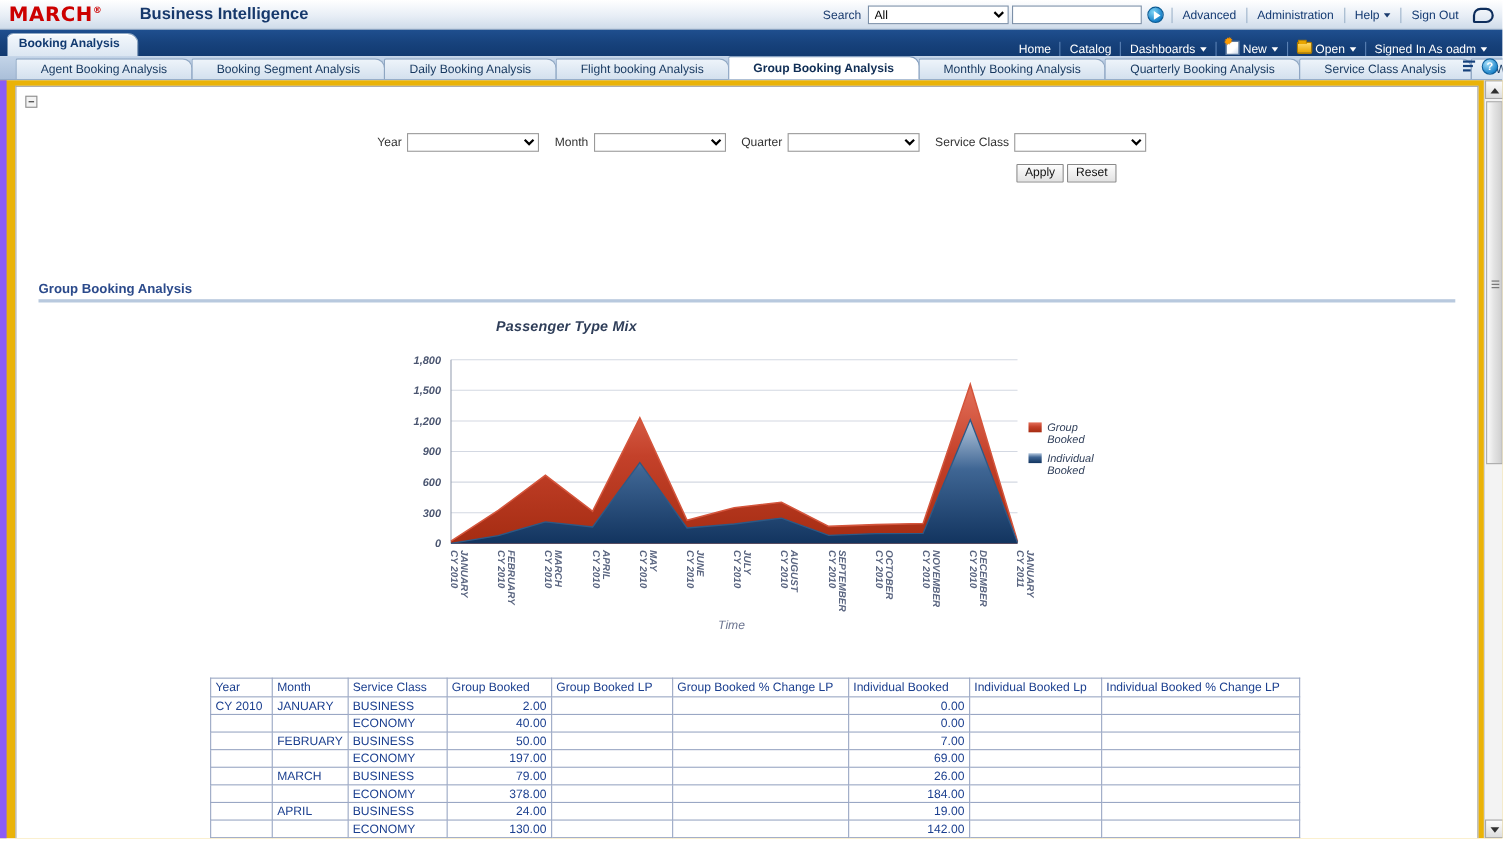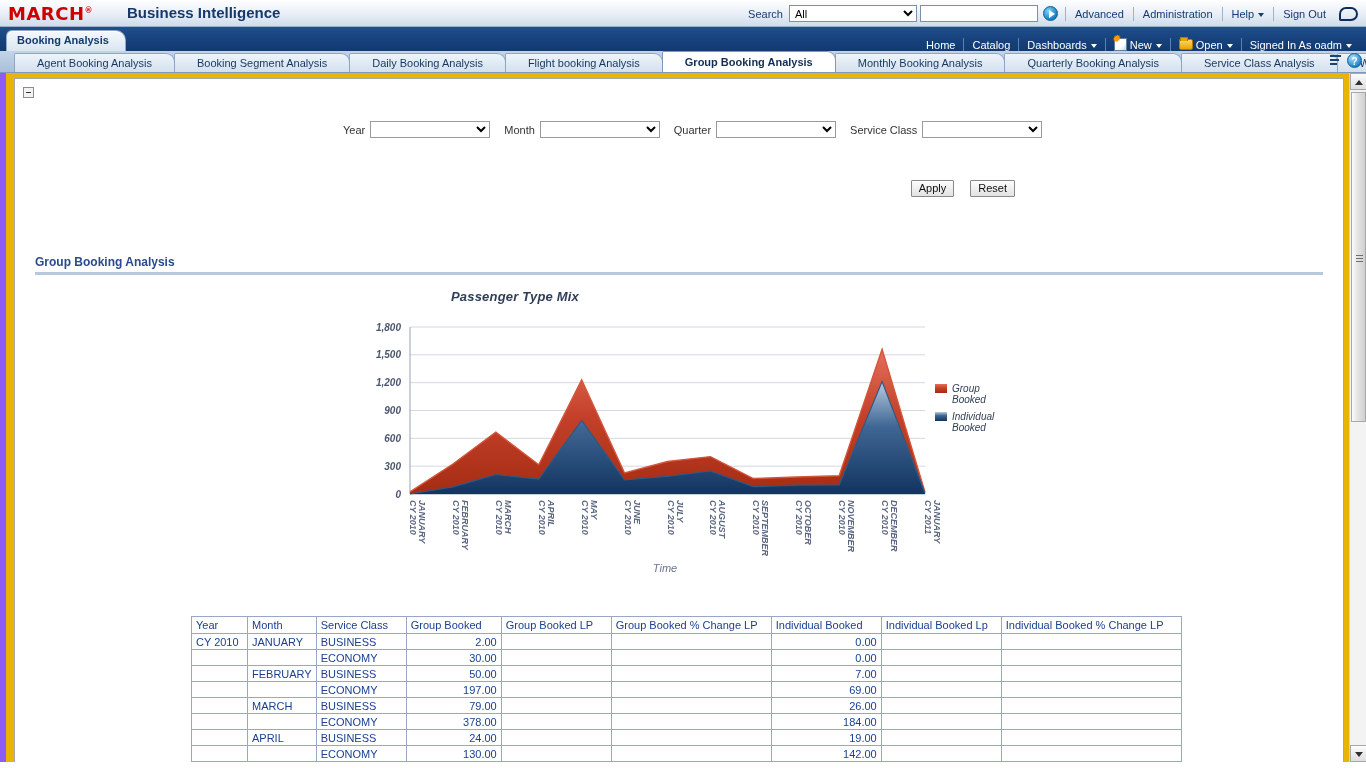--- a/index.html
+++ b/index.html
@@ -217,21 +217,21 @@
   .prompt-select {
     height: 17px; font-size: 11px;
     border: 1px solid #9a9a9a; background: #fff;
     font-family: "Liberation Sans", sans-serif;
     margin-right: 14px;
     padding: 0;
   }
   .prompt-select.w1 { width: 120px; }
   .btn-row {
     position: absolute; right: 328px; top: 70px;
-    display: flex; gap: 16px; margin-top: 31px;
+    display: flex; gap: 3px;
   }
   .ui-btn {
     font-size: 11px; font-family: "Liberation Sans", sans-serif;
     padding: 1px 7px 2px 7px;
     background: linear-gradient(to bottom, #fdfdfd, #e2e2e2);
     border: 1px solid #898989;
     color: #111; cursor: pointer; border-radius: 1px;
   }
 
   
@@ -516,21 +516,21 @@
               <td class="c-gblp"></td>
               <td class="c-gbpc"></td>
               <td class="c-ib num">0.00</td>
               <td class="c-iblp"></td>
               <td class="c-ibpc"></td>
             </tr>
             <tr>
               <td class="c-year"></td>
               <td class="c-month"></td>
               <td class="c-svc">ECONOMY</td>
-              <td class="c-gb num">30.00</td>
+              <td class="c-gb num">40.00</td>
               <td class="c-gblp"></td>
               <td class="c-gbpc"></td>
               <td class="c-ib num">0.00</td>
               <td class="c-iblp"></td>
               <td class="c-ibpc"></td>
             </tr>
             <tr>
               <td class="c-year"></td>
               <td class="c-month">FEBRUARY</td>
               <td class="c-svc">BUSINESS</td>

